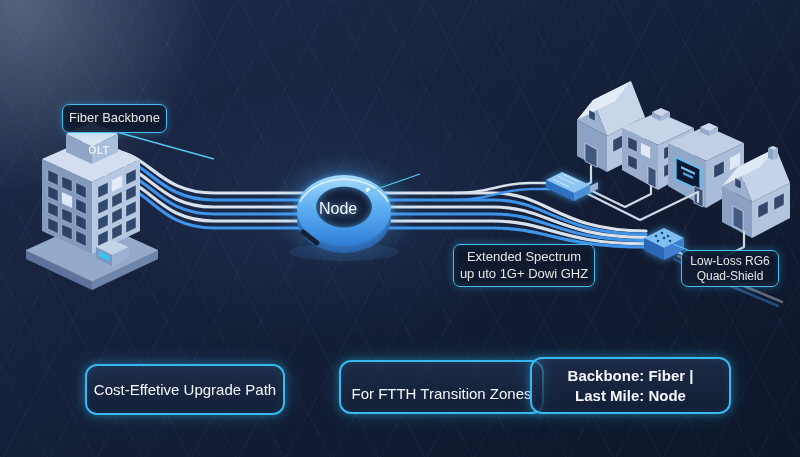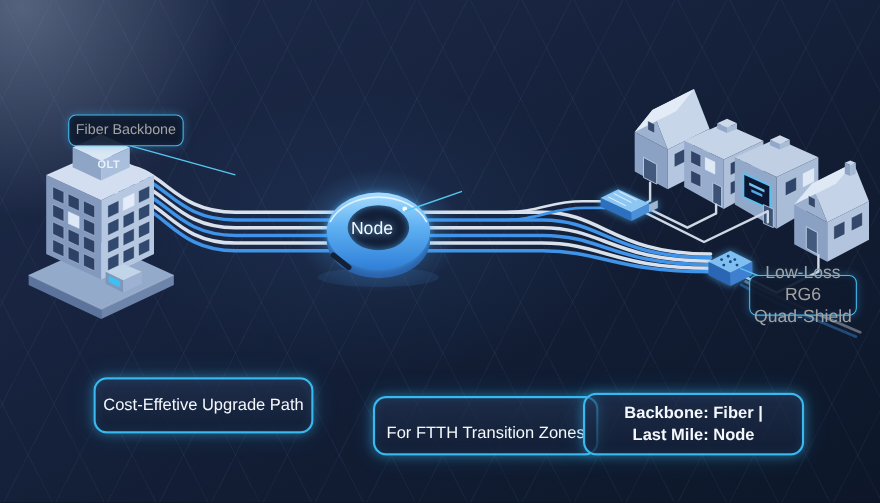--- a/index.html
+++ b/index.html
@@ -17,42 +17,42 @@
       repeating-linear-gradient(117deg, rgba(130,170,225,.055) 0 1px, transparent 1px 42px),
       repeating-linear-gradient(63deg, rgba(130,170,225,.055) 0 1px, transparent 1px 42px);
     pointer-events:none;
   }
   svg.art{position:absolute;left:0;top:0;}
   .callout-label{
     position:absolute;display:flex;align-items:center;justify-content:center;
     flex-direction:column;text-align:center;
     background:rgba(15,26,46,.93);
     border:1.5px solid #46bdee;border-radius:7px;
-    color:#a3a3a3;line-height:1.25;
+    color:#e5e5e5;line-height:1.25;
     box-shadow:0 0 9px rgba(60,175,240,.38), inset 0 0 7px rgba(60,175,240,.14);
     z-index:5;
   }
   .lbl-fiber{left:62px;top:104px;width:103px;height:27px;font-size:13px;}
   .lbl-coax{left:406px;top:137px;width:94px;height:37px;font-size:12.5px;}
   .lbl-spectrum{left:453px;top:244px;width:140px;height:41px;font-size:13px;}
-  .lbl-rg6{left:681px;top:250px;width:96px;height:35px;font-size:16px;}
+  .lbl-rg6{left:681px;top:250px;width:96px;height:35px;font-size:12px;}
   .device-text{
     position:absolute;color:#f5f9ff;z-index:5;text-align:center;pointer-events:none;
   }
   .txt-olt{left:85px;top:145px;width:28px;font-size:10px;font-weight:bold;letter-spacing:.5px;color:#e9f0f9;}
   .txt-node{left:319px;top:200px;width:30px;font-size:16px;text-shadow:0 0 7px rgba(130,205,255,.9);}
   .footer-box{
     position:absolute;display:flex;align-items:center;justify-content:center;
     flex-direction:column;text-align:center;
     border:2px solid #38b9ef;border-radius:12px;
     background:linear-gradient(180deg, rgba(38,55,88,.55), rgba(19,31,55,.82));
     box-shadow:0 0 10px rgba(56,185,239,.45), 0 0 24px rgba(56,185,239,.16), inset 0 0 10px rgba(56,185,239,.12);
     color:#f4f8fd;font-size:15px;line-height:1.3;z-index:5;
   }
-  .fb1{left:85px;top:343px;width:196px;height:47px;justify-content:center;}
+  .fb1{left:85px;top:364px;width:196px;height:47px;justify-content:center;}
   .fb2{left:303px;top:360px;width:201px;height:50px;align-items:center;justify-content:flex-end;padding-bottom:0;margin-left:36px;}
   .fb2 span{margin-bottom:9px;}
   .fb3{left:530px;top:357px;width:197px;height:53px;font-weight:bold;}
 </style>
 </head>
 <body>
 
 <div class="scene">
 
   <svg class="art" width="800" height="457" viewBox="0 0 800 457">
@@ -276,20 +276,24 @@
   </svg>
 
   <div class="device-text txt-olt">OLT</div>
   <div class="device-text txt-node">Node</div>
 
   <div class="callout-label lbl-fiber">
     <span>Fiber Backbone</span>
   </div>
 
 
+  <div class="callout-label lbl-spectrum">
+    <span>Extended Spectrum</span>
+    <span>up uto 1G+ Dowi GHZ</span>
+  </div>
 
   <div class="callout-label lbl-rg6">
     <span>Low-Loss RG6</span>
     <span>Quad-Shield</span>
   </div>
 
   <div class="footer-box fb1">
     <span>Cost-Effetive Upgrade Path</span>
   </div>
   <div class="footer-box fb2">

